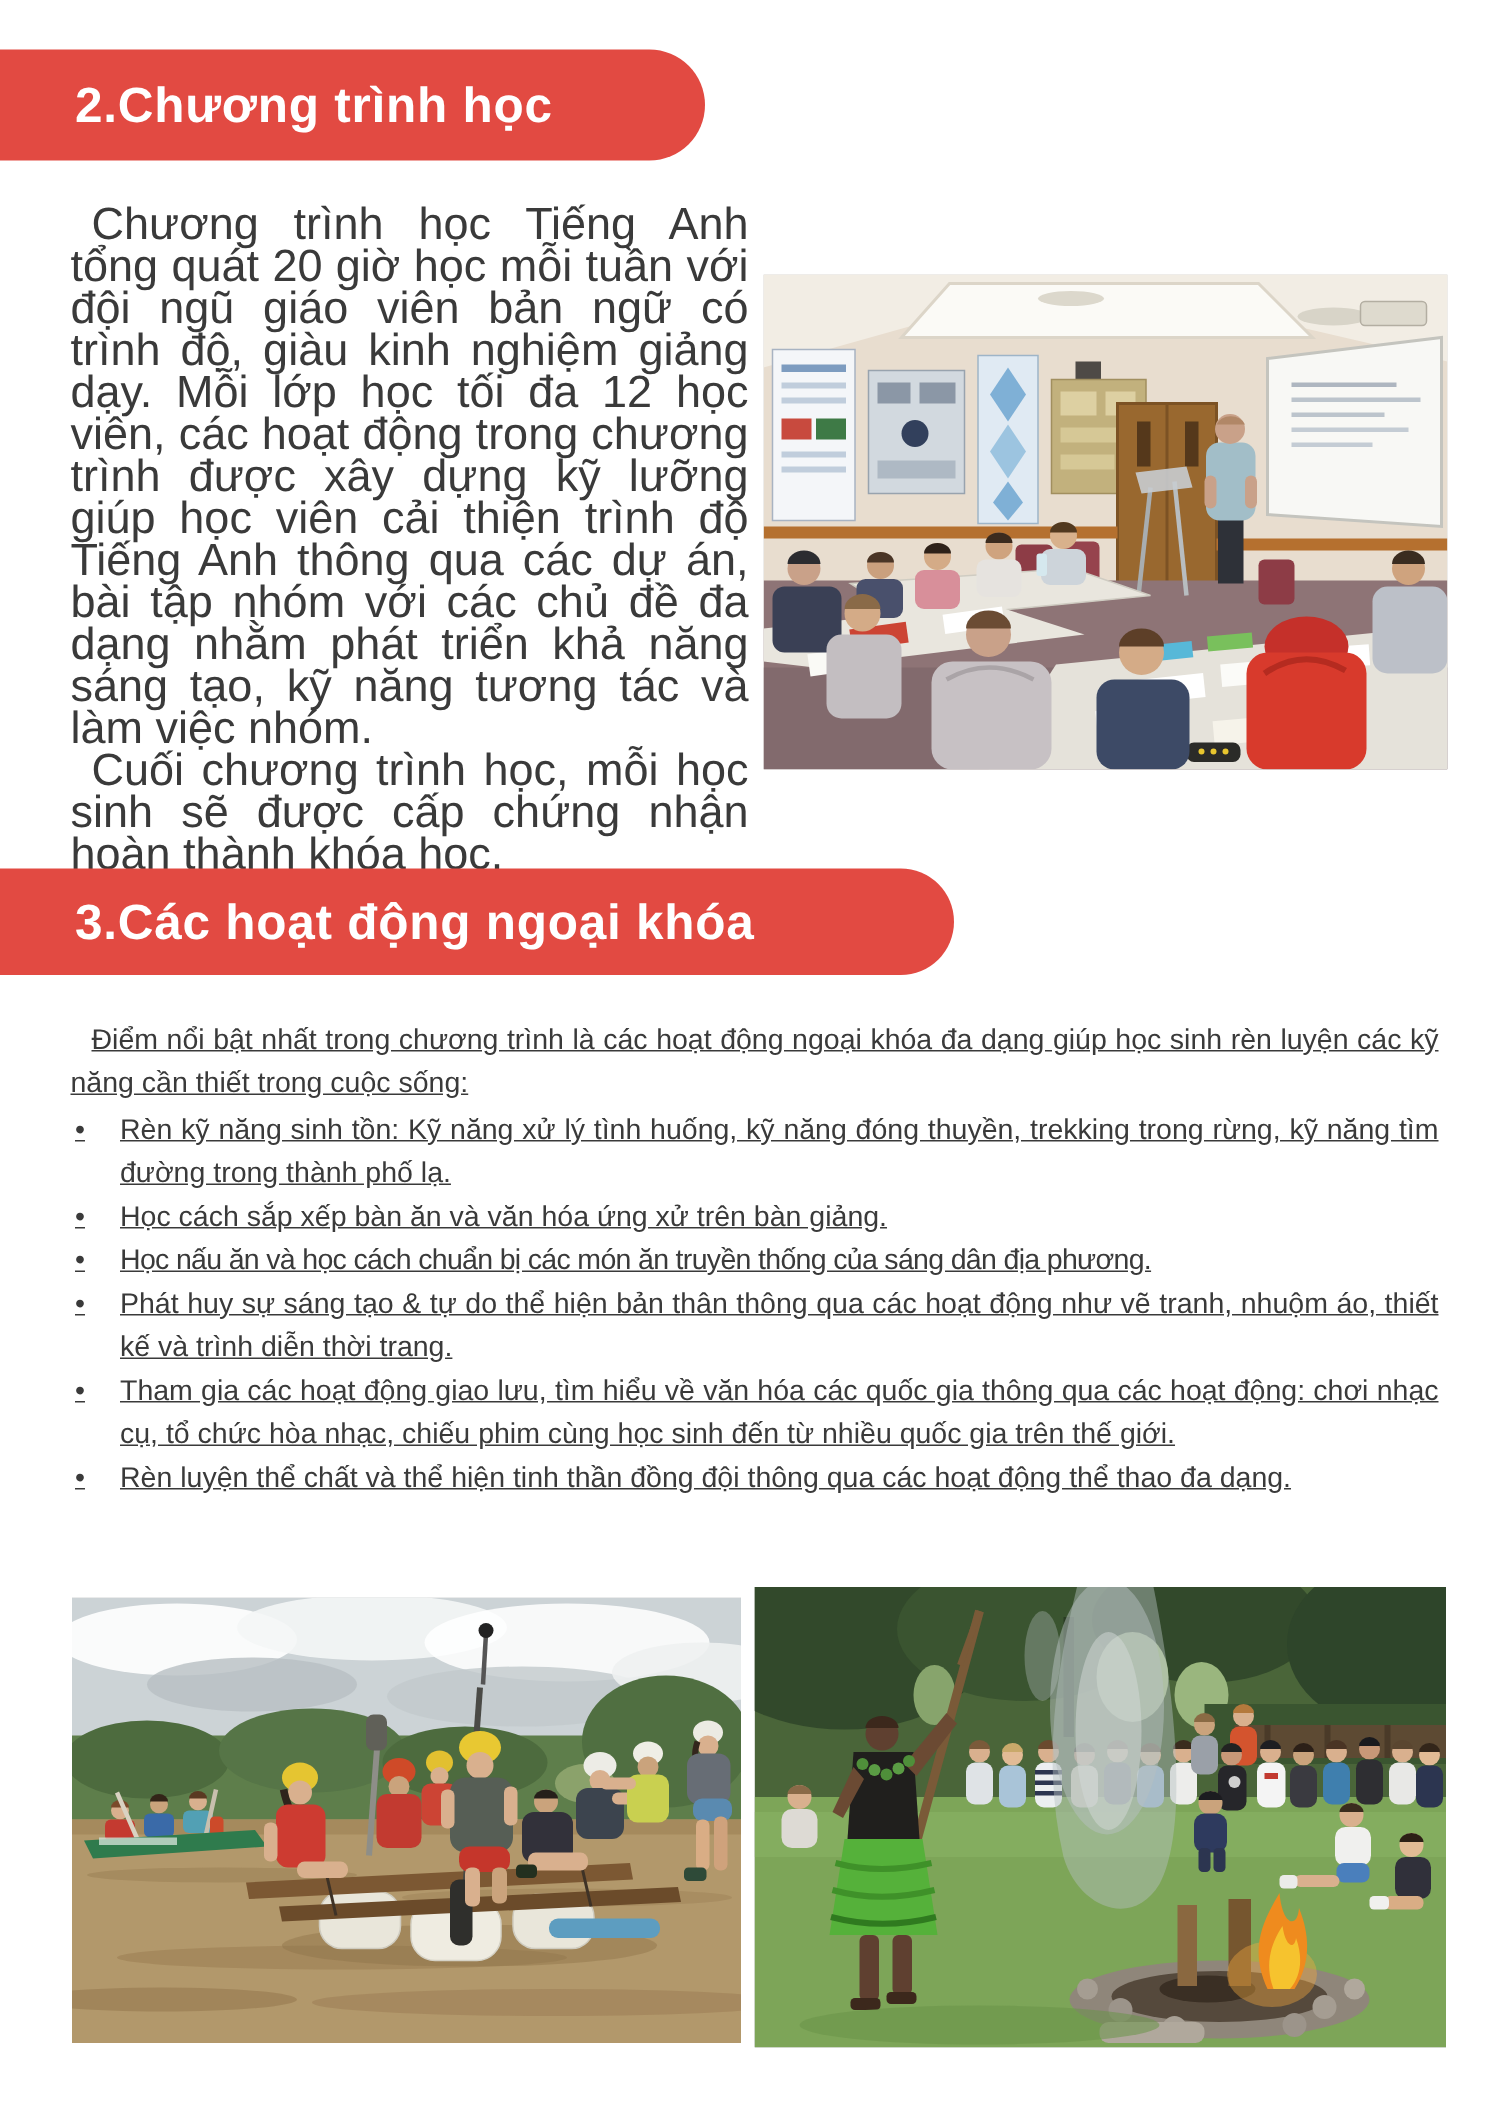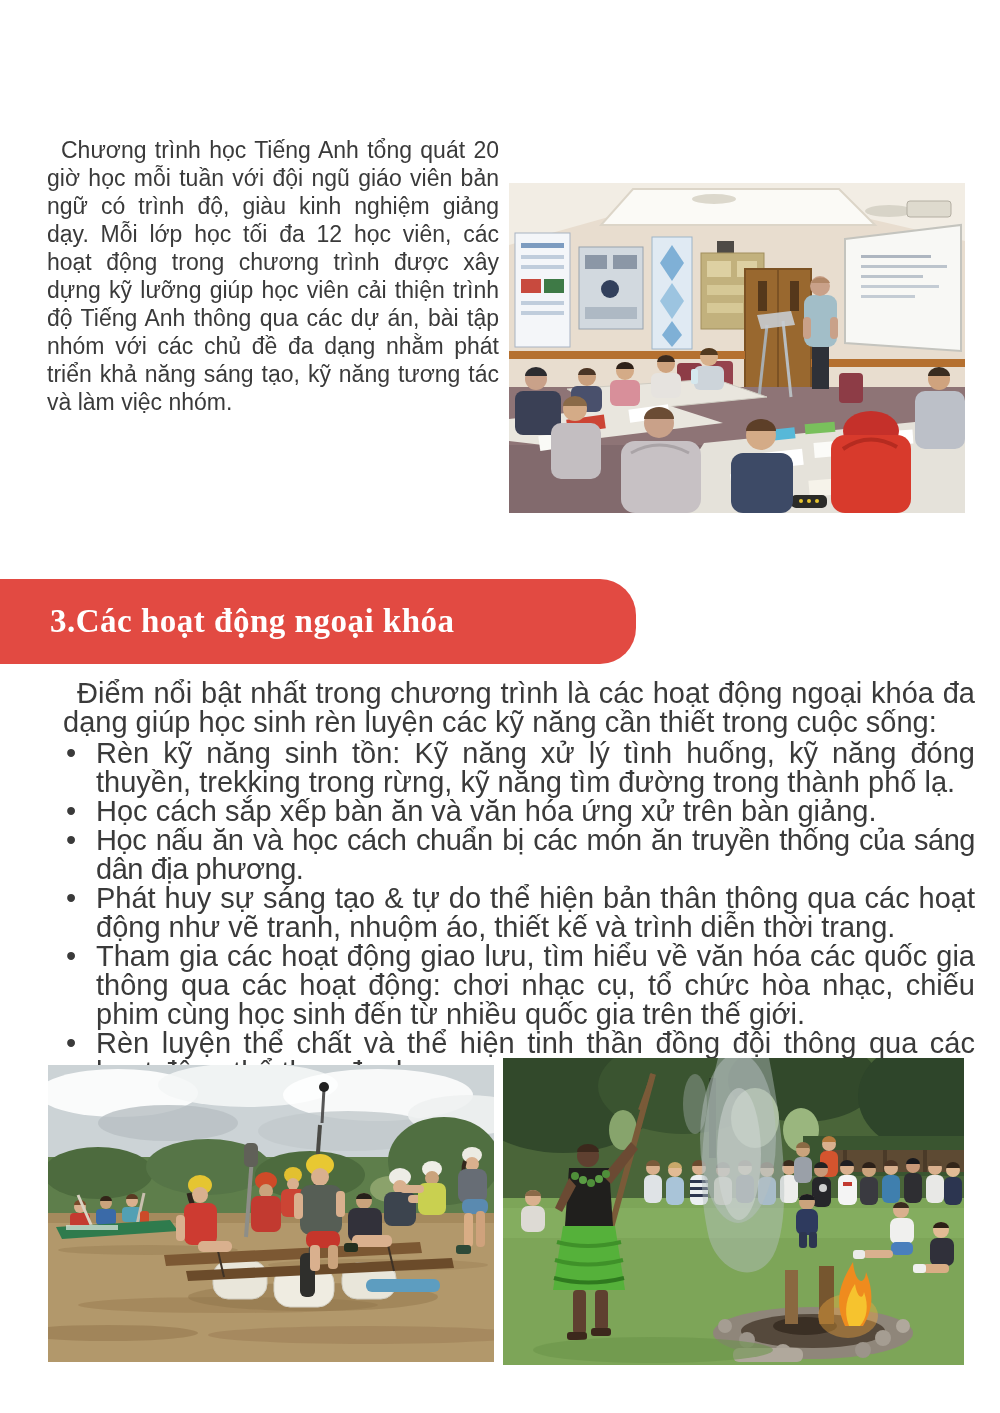--- a/index.html
+++ b/index.html
@@ -6,46 +6,50 @@
   .page {
     position:relative; width:1000px; height:1413px; margin:0 auto;
     background:#ffffff; overflow:hidden;
     font-family:"Liberation Sans", sans-serif; color:#3a3a3a;
   }
   .banner {
     position:absolute; left:0; background:#e24a42; color:#ffffff;
     display:flex; align-items:center;
   }
   .banner-1 { top:33px; width:470px; height:74px; border-radius:0 37px 37px 0; }
-  .banner-2 { top:579px; width:636px; height:85px; border-radius:0 36px 36px 0;font-family:Liberation Serif, serif; }
+  .banner-2 { top:579px; width:636px; height:71px; border-radius:0 36px 36px 0; }
   .banner-text { margin-left:50px; font-size:33px; font-weight:bold; letter-spacing:0.5px; white-space:nowrap; }
-  .para-col { position:absolute; left:47px; top:136px; width:452px; font-size:23px; line-height:28px; }
+  .para-col { position:absolute; left:47px; top:136px; width:452px; font-size:30px; line-height:28px; }
   .para-col p { margin:0; text-align:justify; }
   .ind { text-indent:14px; }
-  .sec3 { position:absolute; left:63px; top:679px; width:912px; font-size:29px; line-height:29px; }
+  .sec3 { position:absolute; left:47px; top:679px; width:912px; font-size:19px; line-height:29px;text-decoration:underline; }
   .sec3 .intro { margin:0 0 2px 0; text-align:justify; }
   ul.bullets { list-style:none; margin:0; padding:0; }
   ul.bullets li { display:flex; }
   ul.bullets .dot { flex:0 0 33px; width:33px; padding-left:3px; box-sizing:border-box; }
   ul.bullets .txt { flex:1; text-align:justify; }
   ul.bullets .tight { letter-spacing:-0.45px; }
   figure.photo { position:absolute; margin:0; overflow:hidden; background:#ddd; }
   figure.photo svg { display:block; width:100%; height:100%; }
   .photo-classroom { left:509px; top:183px; width:456px; height:330px; }
   .photo-raft { left:48px; top:1065px; width:446px; height:297px; }
   .photo-fire { left:503px; top:1058px; width:461px; height:307px; }
 </style>
 </head>
 <body>
 
 <div class="page">
 
+  <div class="banner banner-1">
+    <div class="banner-text">2.Chương trình học</div>
+  </div>
 
   <div class="para-col">
     <p class="ind">Chương trình học Tiếng Anh tổng quát 20 giờ học mỗi tuần với đội ngũ giáo viên bản ngữ có trình độ, giàu kinh nghiệm giảng dạy. Mỗi lớp học tối đa 12 học viên, các hoạt động trong chương trình được xây dựng kỹ lưỡng giúp học viên cải thiện trình độ Tiếng Anh thông qua các dự án, bài tập nhóm với các chủ đề đa dạng nhằm phát triển khả năng sáng tạo, kỹ năng tương tác và làm việc nhóm.</p>
+    <p class="ind">Cuối chương trình học, mỗi học sinh sẽ được cấp chứng nhận hoàn thành khóa học.</p>
   </div>
 
   <figure class="photo photo-classroom">
     <svg viewBox="0 0 456 330" aria-hidden="true">
       <rect width="456" height="330" fill="#e8ddcf"></rect>
       <polygon points="0,0 456,0 456,58 318,26 128,26 0,62" fill="#f2ede4"></polygon>
       <polygon points="124,6 330,6 366,42 92,42" fill="#fbfaf6" stroke="#dcd5c8" stroke-width="2"></polygon>
       <ellipse cx="205" cy="16" rx="22" ry="5" fill="#dcd8cc"></ellipse>
       <ellipse cx="380" cy="28" rx="24" ry="6" fill="#d8d4c8"></ellipse>
       <rect x="398" y="18" width="44" height="16" rx="3" fill="#dedace" stroke="#b3aea2"></rect>

